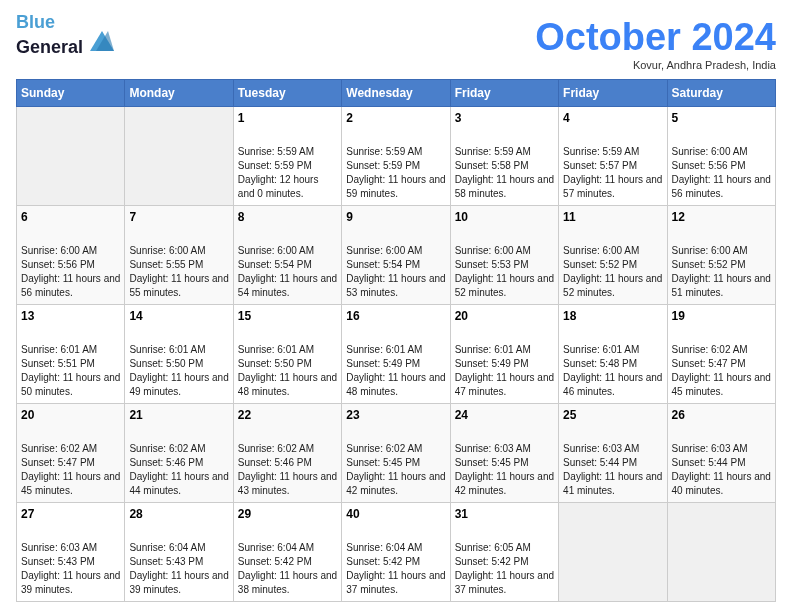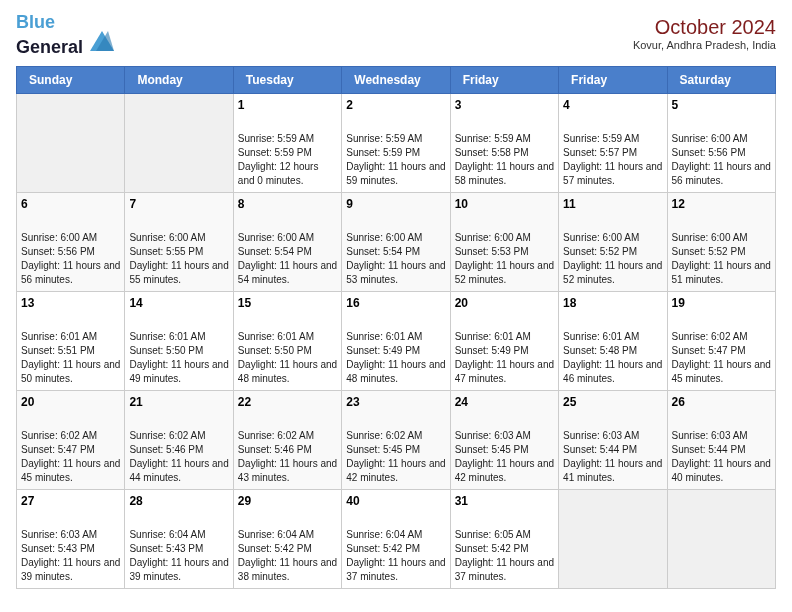--- a/index.html
+++ b/index.html
@@ -30,37 +30,37 @@
       width: 24px;
       height: 20px;
       margin-left: 2px;
       position: relative;
       top: -2px;
     }
     .title-block {
       text-align: right;
     }
     .month-title {
-      font-size: 20px;
-      font-weight: normal;
-      color: #7f1d1d;
+      font-size: 38px;
+      font-weight: bold;
+      color: #3b82f6;
     }
     .subtitle {
       font-size: 11px;
       color: #333;
     }
     table {
       width: 100%;
       border-collapse: collapse;
       font-size: 11px;
     }
     thead tr th {
       background: #4a7fcb;
       color: #fff;
-      padding: 6px 12px;
+      padding: 6px 4px;
       text-align: left;
       font-size: 12px;
       font-weight: bold;
       border: 1px solid #3a6ab5;
     }
     tbody tr td {
       border: 1px solid #ccc;
       vertical-align: top;
       padding: 4px;
       width: calc(100% / 7);

